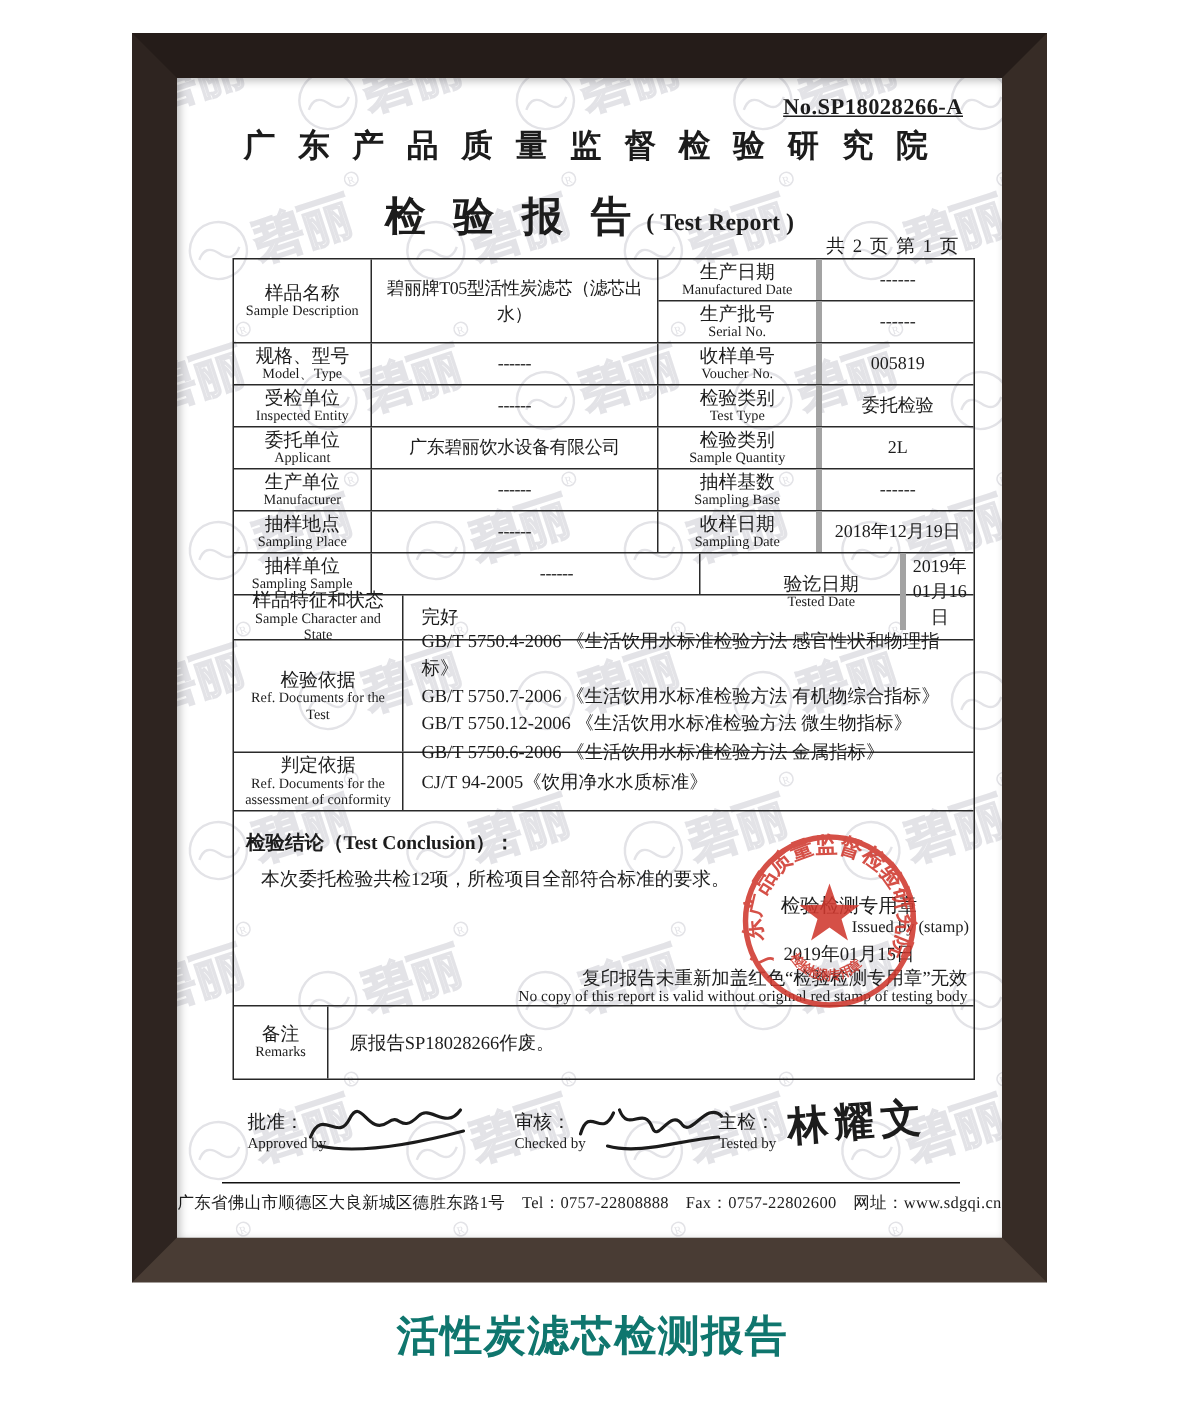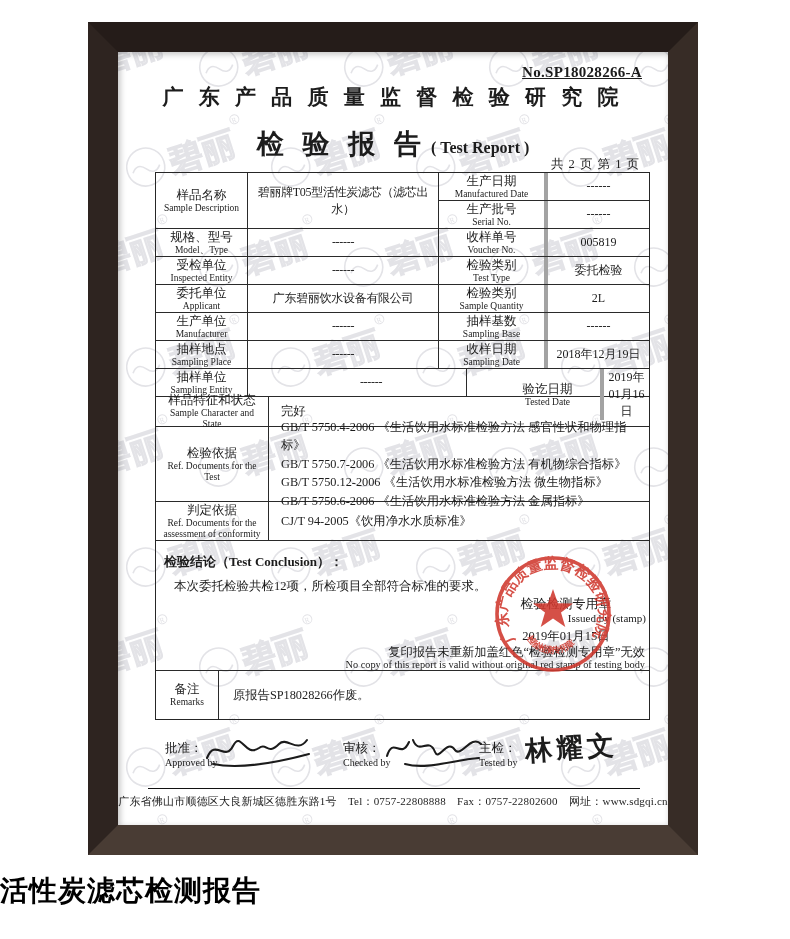--- a/index.html
+++ b/index.html
@@ -69,23 +69,23 @@
   .sg1 { left:10px; } .sg2 { left:188px; } .sg3 { left:324px; }
   .sign-label .cn { font-size:12.5px; }
   .sign-label .en { font-size:10px; }
   .sig-svg { position:absolute; left:36px; top:-12px; }
   .sig-name { position:absolute; left:46px; top:-10px; font-size:27px; font-weight:600;
               transform:rotate(-4deg); white-space:nowrap; letter-spacing:4px; }
 
   .footer-rule { position:absolute; left:30px; top:736px; width:492px; border-top:1.6px solid #111; }
   .footer-text { position:absolute; left:0; top:742px; width:100%; text-align:center; font-size:11px; letter-spacing:.2px; }
 
-  .caption { position:absolute; left:0; top:872px; width:100%; 
+  .caption { position:absolute; left:0; top:872px; width:100%; text-align:center;
              font-family:"Liberation Sans","DejaVu Sans",sans-serif;
-             font-size:28px; font-weight:bold; letter-spacing:1px; color:#000000; }
+             font-size:28px; font-weight:bold; letter-spacing:1px; color:#0f766e; }
 </style>
 </head>
 <body>
 
 <div class="stage">
 
   <div class="frame"></div>
 
   <div class="doc">
     <div class="wm-layer">
@@ -571,21 +571,21 @@
                     <div class="cn">收样日期</div>
                     <div class="en">Sampling Date</div>
                   </div>
                   <div class="cell val c4">2018年12月19日</div>
                 </div>
               </div>
             </div>
             <div class="irow" style="height: 28px; gap: 28px;">
               <div class="cell lbl c1">
                 <div class="cn">抽样单位</div>
-                <div class="en">Sampling Entity</div>
+                <div class="en">Sampling Sample</div>
               </div>
               <div class="cell val c2">------</div>
               <div class="rcol">
                 <div class="rrow">
                   <div class="cell lbl c3">
                     <div class="cn">验讫日期</div>
                     <div class="en">Tested Date</div>
                   </div>
                   <div class="cell val c4">2019年01月16日</div>
                 </div>

